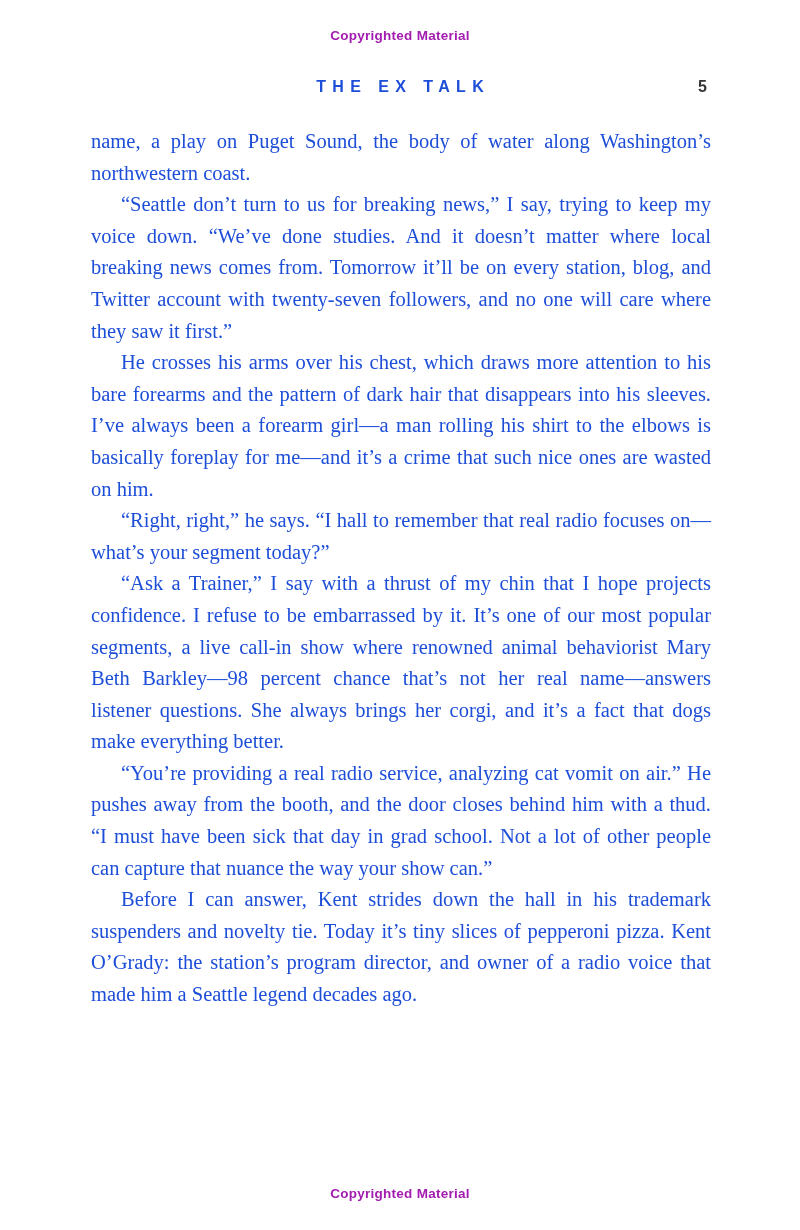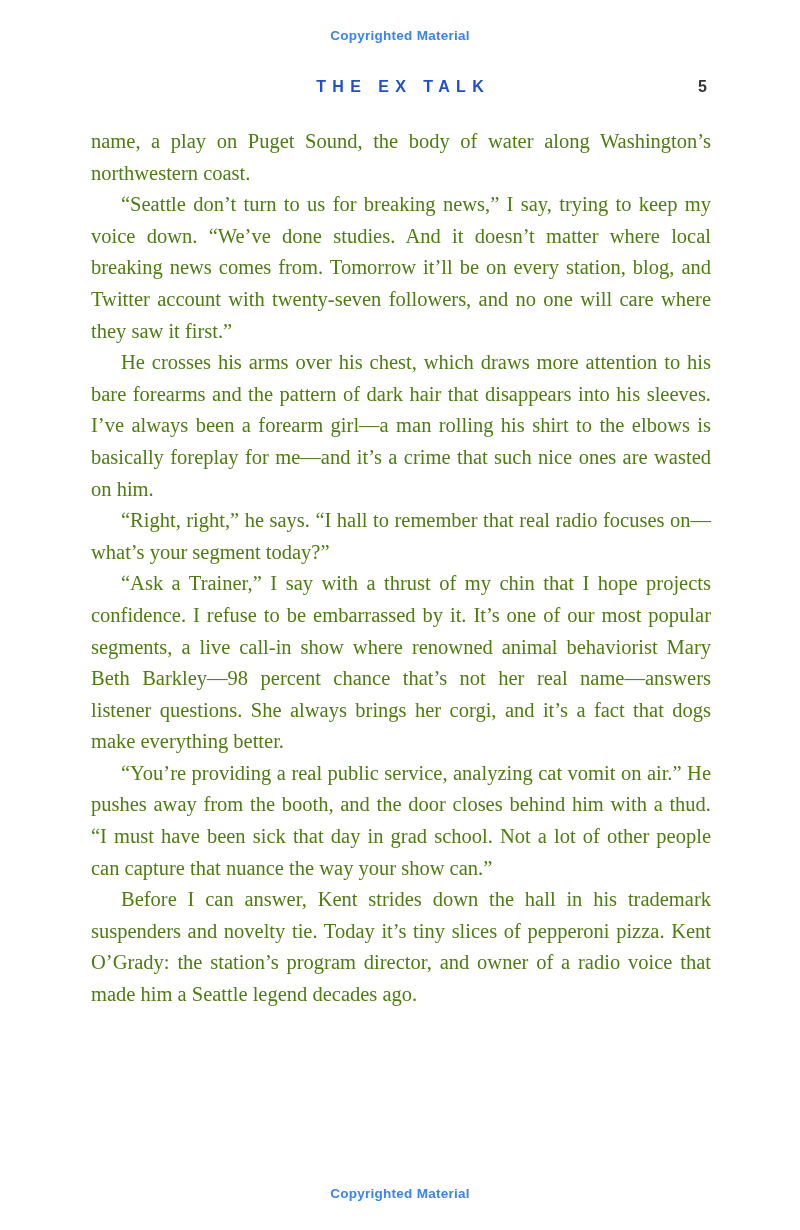--- a/index.html
+++ b/index.html
@@ -17,21 +17,21 @@
   }
   .copyright {
     position: absolute;
     left: 0;
     width: 100%;
     text-align: center;
     font-family: "Liberation Sans", sans-serif;
     font-weight: bold;
     font-size: 13.5px;
     letter-spacing: 0.02em;
-    color: #3b82f6;
+    color: #a21caf;
   }
   .copyright-top { top: 28px; }
   .copyright-bottom { top: 1186px; }
 
   .running-header {
     position: absolute;
     top: 78px;
     left: 91px;
     right: 91px;
     height: 22px;
@@ -59,21 +59,21 @@
     color: #343434;
   }
 
   .body-text {
     position: absolute;
     top: 126px;
     left: 91px;
     width: 620px;
     font-size: 20.5px;
     line-height: 31.6px;
-    color: #4d7c0f;
+    color: #1d4ed8;
     text-align: justify;
     hyphens: none;
   }
   .para {
     margin: 0;
     padding: 0;
   }
   .para.indent {
     text-indent: 30px;
   }
@@ -93,19 +93,19 @@
     <div class="book-title">THE EX TALK</div>
     <div class="page-number">5</div>
   </div>
 
   <div class="body-text">
     <p class="para">name, a play on Puget Sound, the body of water along Washington’s northwestern coast.</p>
     <p class="para indent">“Seattle don’t turn to us for breaking news,” I say, trying to keep my voice down. “We’ve done studies. And it doesn’t matter where local breaking news comes from. Tomorrow it’ll be on every station, blog, and Twitter account with twenty-seven followers, and no one will care where they saw it first.”</p>
     <p class="para indent">He crosses his arms over his chest, which draws more attention to his bare forearms and the pattern of dark hair that disappears into his sleeves. I’ve always been a forearm girl—a man rolling his shirt to the elbows is basically foreplay for me—and it’s a crime that such nice ones are wasted on him.</p>
     <p class="para indent">“Right, right,” he says. “I hall to remember that real radio focuses on—what’s your segment today?”</p>
     <p class="para indent">“Ask a Trainer,” I say with a thrust of my chin that I hope projects confidence. I refuse to be embarrassed by it. It’s one of our most popular segments, a live call-in show where renowned animal behaviorist Mary Beth Barkley—98 percent chance that’s not her real name—answers listener questions. She always brings her corgi, and it’s a fact that dogs make everything better.</p>
-    <p class="para indent">“You’re providing a real public service, analyzing cat vomit on air.” He pushes away from the booth, and the door closes behind him with a thud. “I must have been sick that day in grad school. Not a lot of other people can capture that nuance the way your show can.”</p>
+    <p class="para indent">“You’re providing a real radio service, analyzing cat vomit on air.” He pushes away from the booth, and the door closes behind him with a thud. “I must have been sick that day in grad school. Not a lot of other people can capture that nuance the way your show can.”</p>
     <p class="para indent">Before I can answer, Kent strides down the hall in his trademark suspenders and novelty tie. Today it’s tiny slices of pepperoni pizza. Kent O’Grady: the station’s program director, and owner of a radio voice that made him a Seattle legend decades ago.</p>
   </div>
 
   <div class="copyright copyright-bottom">Copyrighted Material</div>
 
 </div>
 
 </body></html>

